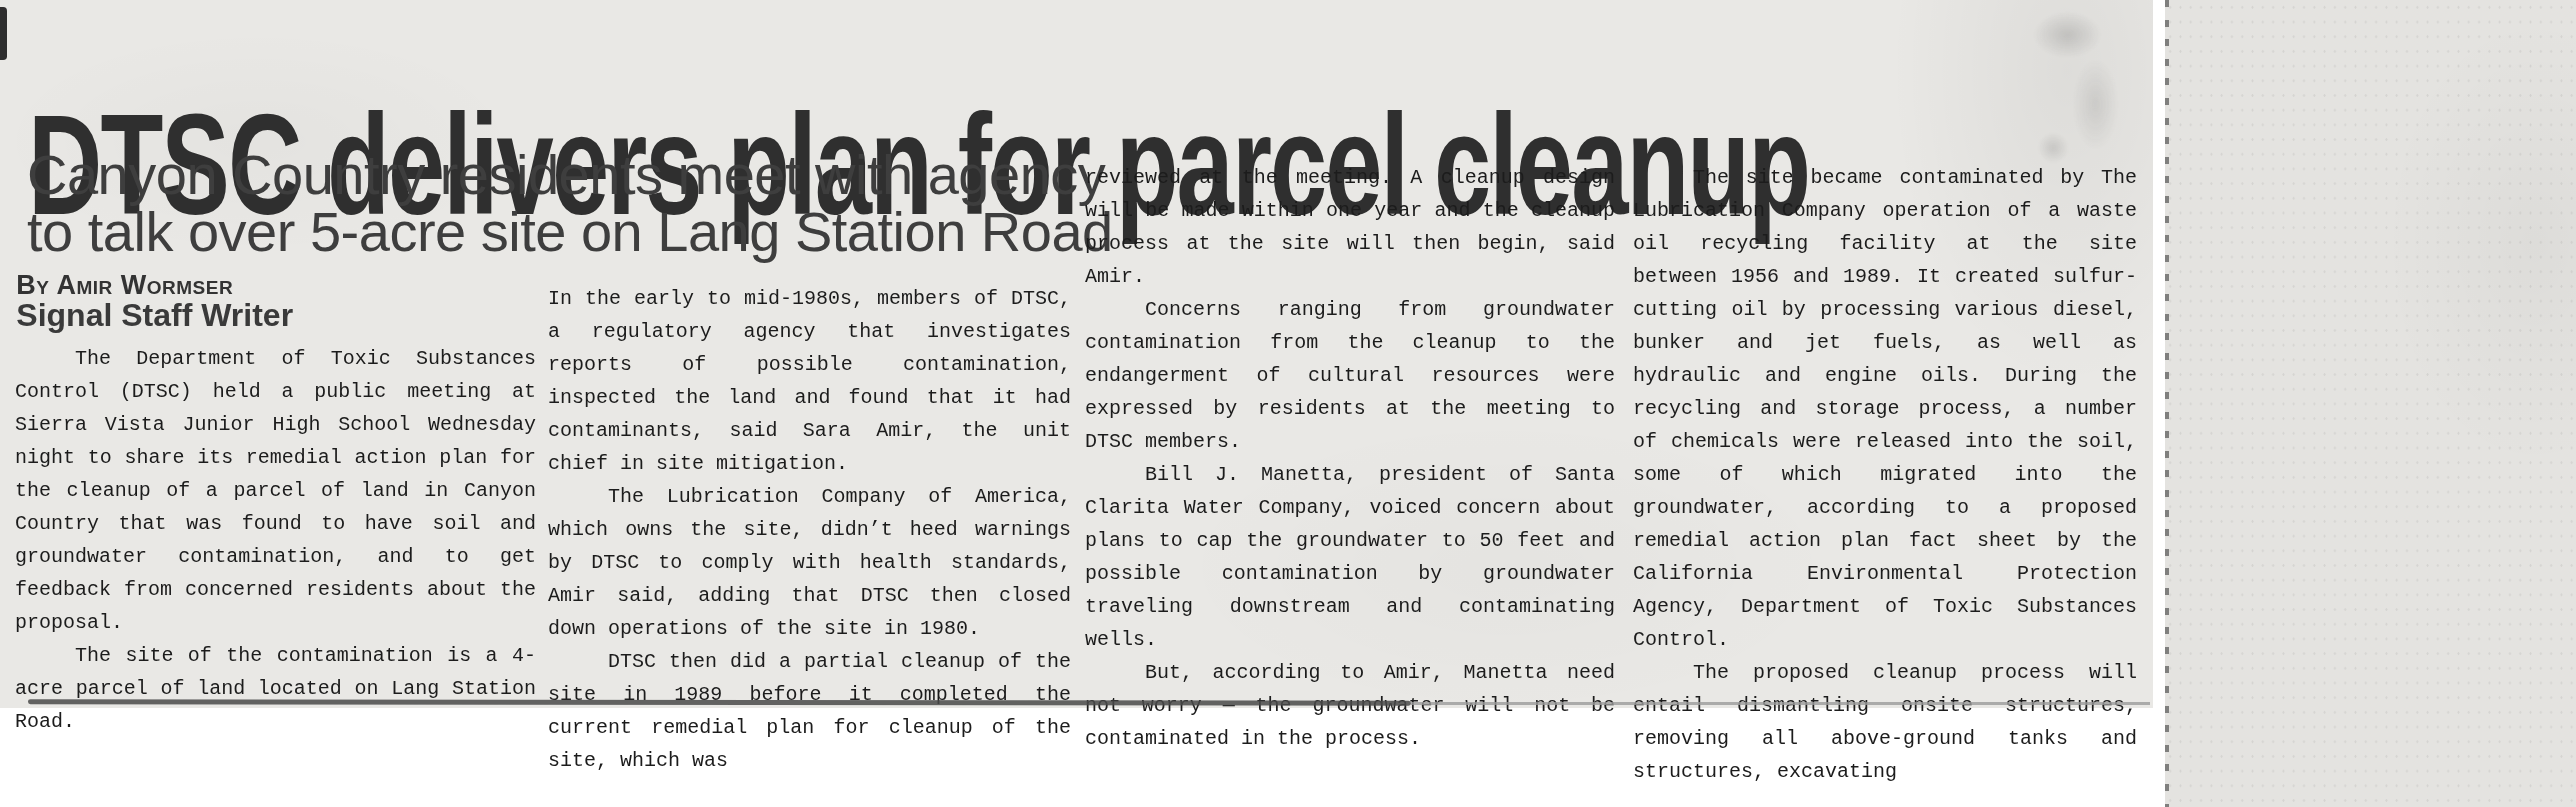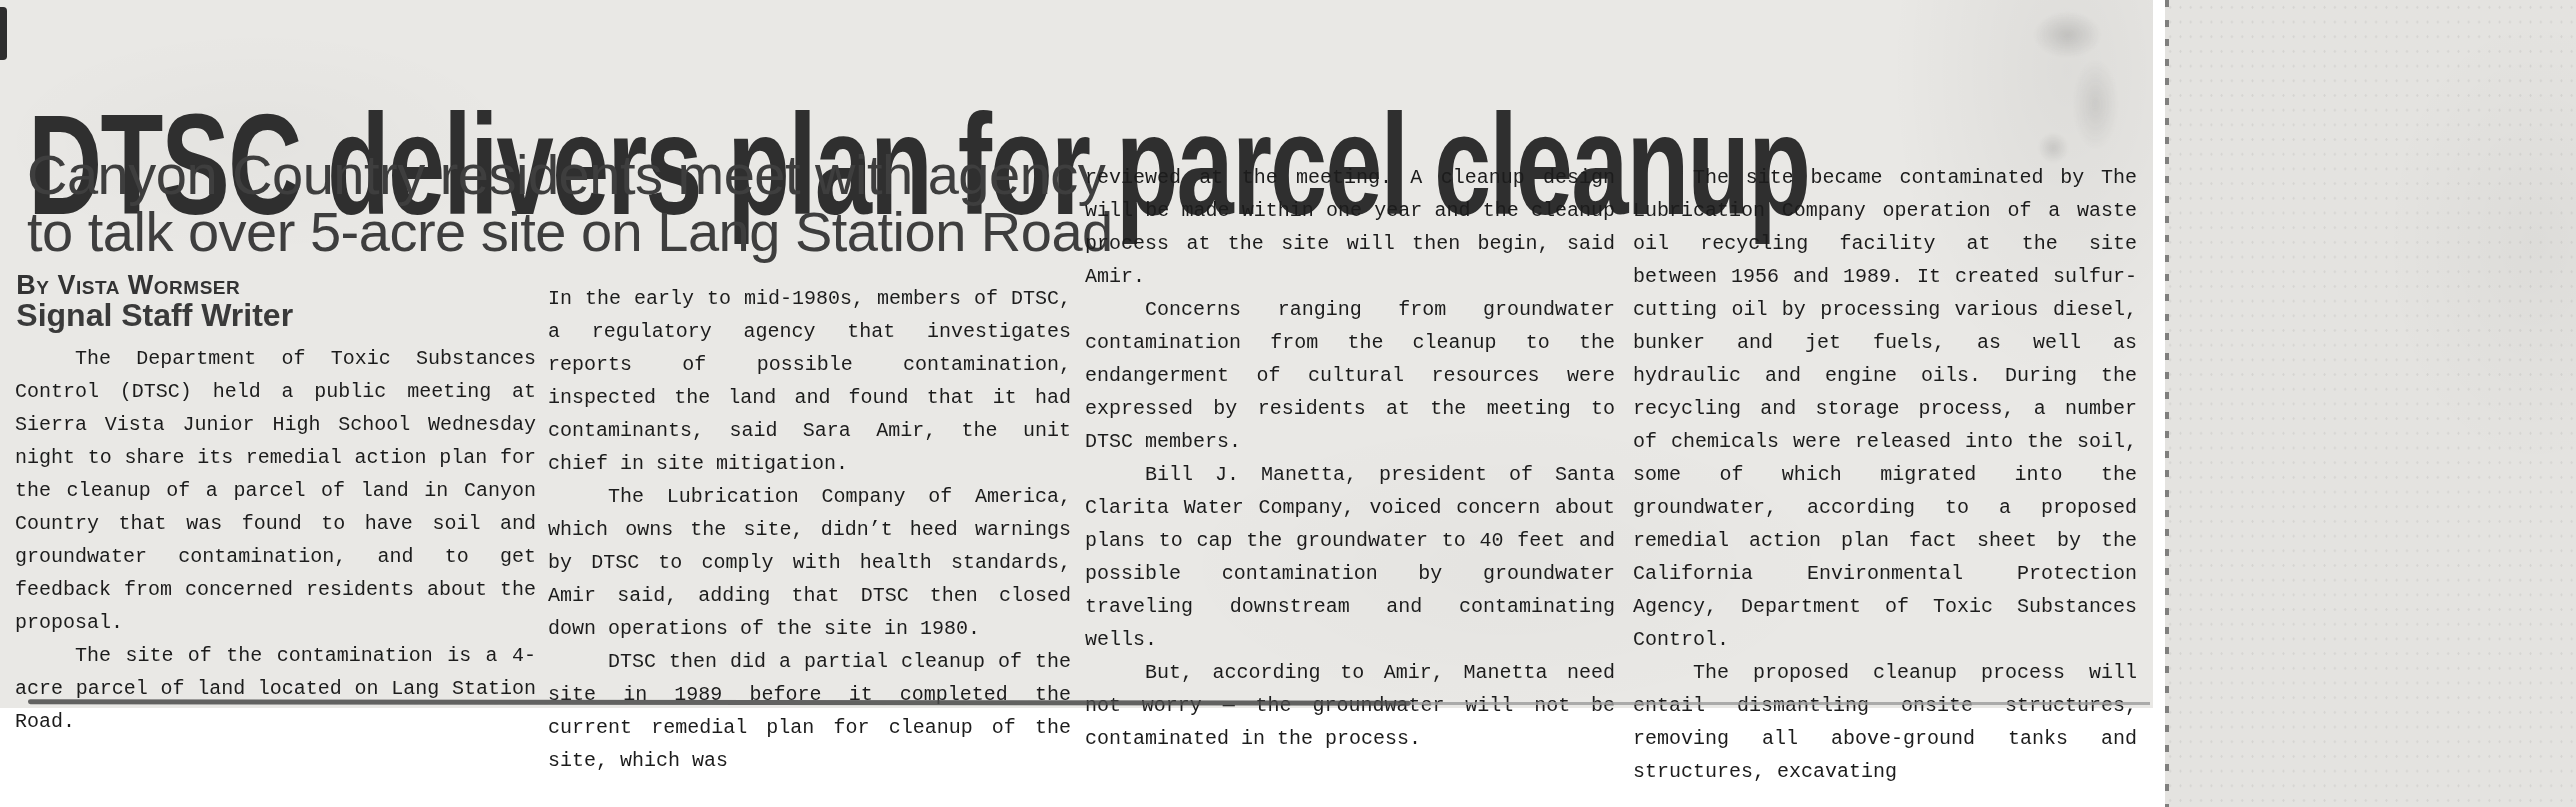--- a/index.html
+++ b/index.html
@@ -112,39 +112,39 @@
     <div class="smudge"></div>
 
     <h1 class="headline">DTSC delivers plan for parcel cleanup</h1>
 
     <div class="subhead">
       <div>Canyon Country residents meet with agency</div>
       <div>to talk over 5-acre site on Lang Station Road</div>
     </div>
 
     <div class="byline">
-      <div class="by">By Vista Wormser</div>
+      <div class="by">By Amir Wormser</div>
       <div class="role">Signal Staff Writer</div>
     </div>
 
     <div class="col col1">
       <p class="pi">The Department of Toxic Substances Control (DTSC) held a public meeting at Sierra Vista Junior High School Wednesday night to share its remedial action plan for the cleanup of a parcel of land in Canyon Country that was found to have soil and groundwater contamination, and to get feedback from concerned residents about the proposal.</p>
       <p class="pi">The site of the contamination is a 4-acre parcel of land located on Lang Station Road.</p>
     </div>
 
     <div class="col col2">
       <p class="pf">In the early to mid-1980s, members of DTSC, a regulatory agency that investigates reports of possible contamination, inspected the land and found that it had contaminants, said Sara Amir, the unit chief in site mitigation.</p>
       <p class="pi">The Lubrication Company of America, which owns the site, didn’t heed warnings by DTSC to comply with health standards, Amir said, adding that DTSC then closed down operations of the site in 1980.</p>
       <p class="pi">DTSC then did a partial cleanup of the site in 1989 before it completed the current remedial plan for cleanup of the site, which was</p>
     </div>
 
     <div class="col col3">
       <p class="pf">reviewed at the meeting. A cleanup design will be made within one year and the cleanup process at the site will then begin, said Amir.</p>
       <p class="pi">Concerns ranging from groundwater contamination from the cleanup to the endangerment of cultural resources were expressed by residents at the meeting to DTSC members.</p>
-      <p class="pi">Bill J. Manetta, president of Santa Clarita Water Company, voiced concern about plans to cap the groundwater to 40 feet and possible contamination by groundwater traveling downstream and contaminating wells.</p>
+      <p class="pi">Bill J. Manetta, president of Santa Clarita Water Company, voiced concern about plans to cap the groundwater to 50 feet and possible contamination by groundwater traveling downstream and contaminating wells.</p>
       <p class="pi">But, according to Amir, Manetta need not worry — the groundwater will not be contaminated in the process.</p>
     </div>
 
     <div class="col col4">
       <p class="pi">The site became contaminated by The Lubrication Company operation of a waste oil recycling facility at the site between 1956 and 1989. It created sulfur-cutting oil by processing various diesel, bunker and jet fuels, as well as hydraulic and engine oils. During the recycling and storage process, a number of chemicals were released into the soil, some of which migrated into the groundwater, according to a proposed remedial action plan fact sheet by the California Environmental Protection Agency, Department of Toxic Substances Control.</p>
       <p class="pi">The proposed cleanup process will entail dismantling onsite structures, removing all above-ground tanks and structures, excavating</p>
     </div>
 
     <div class="cut-line-1"></div>
     <div class="cut-line-2"></div>

